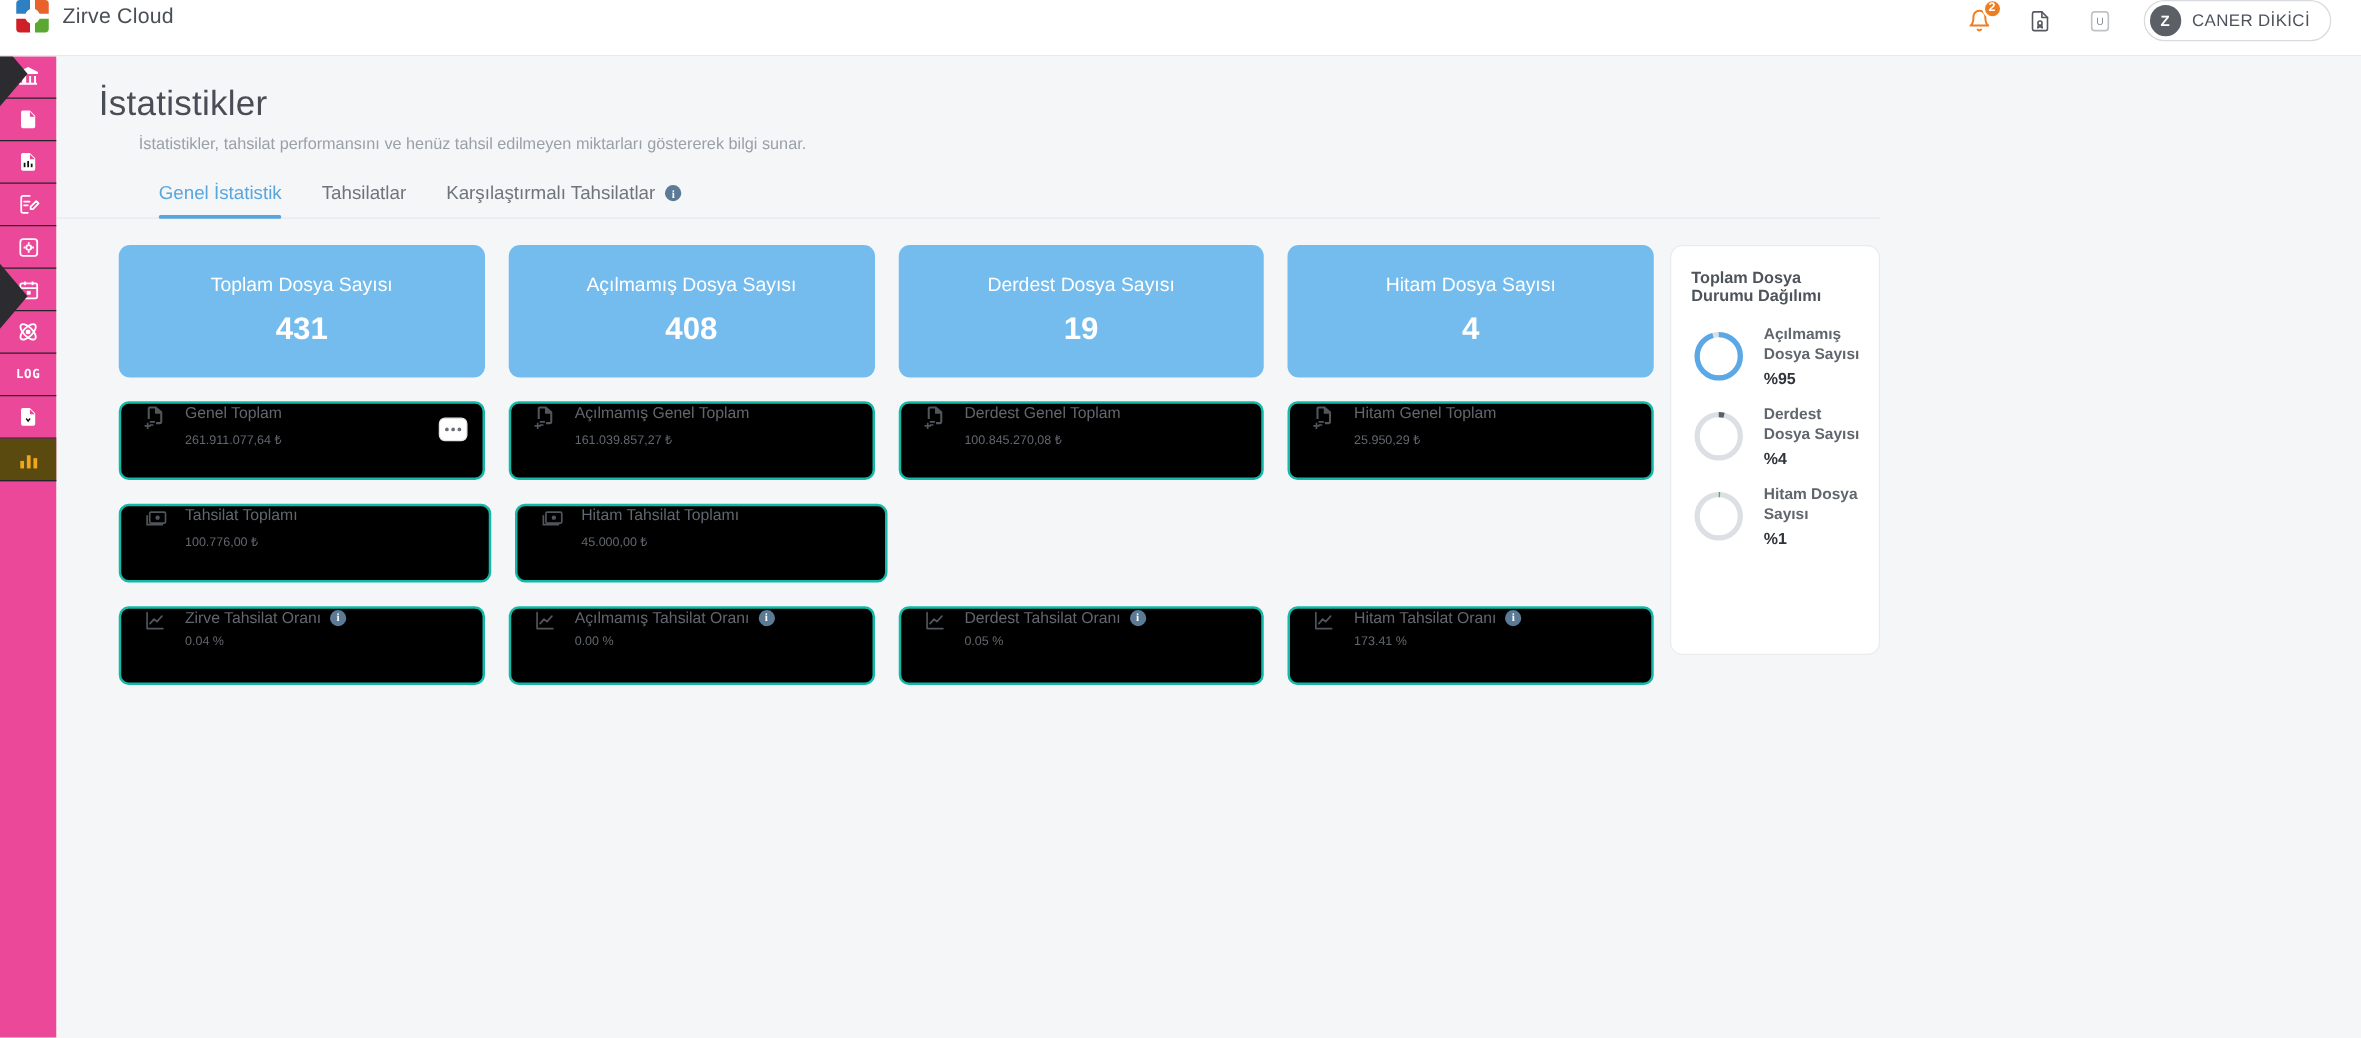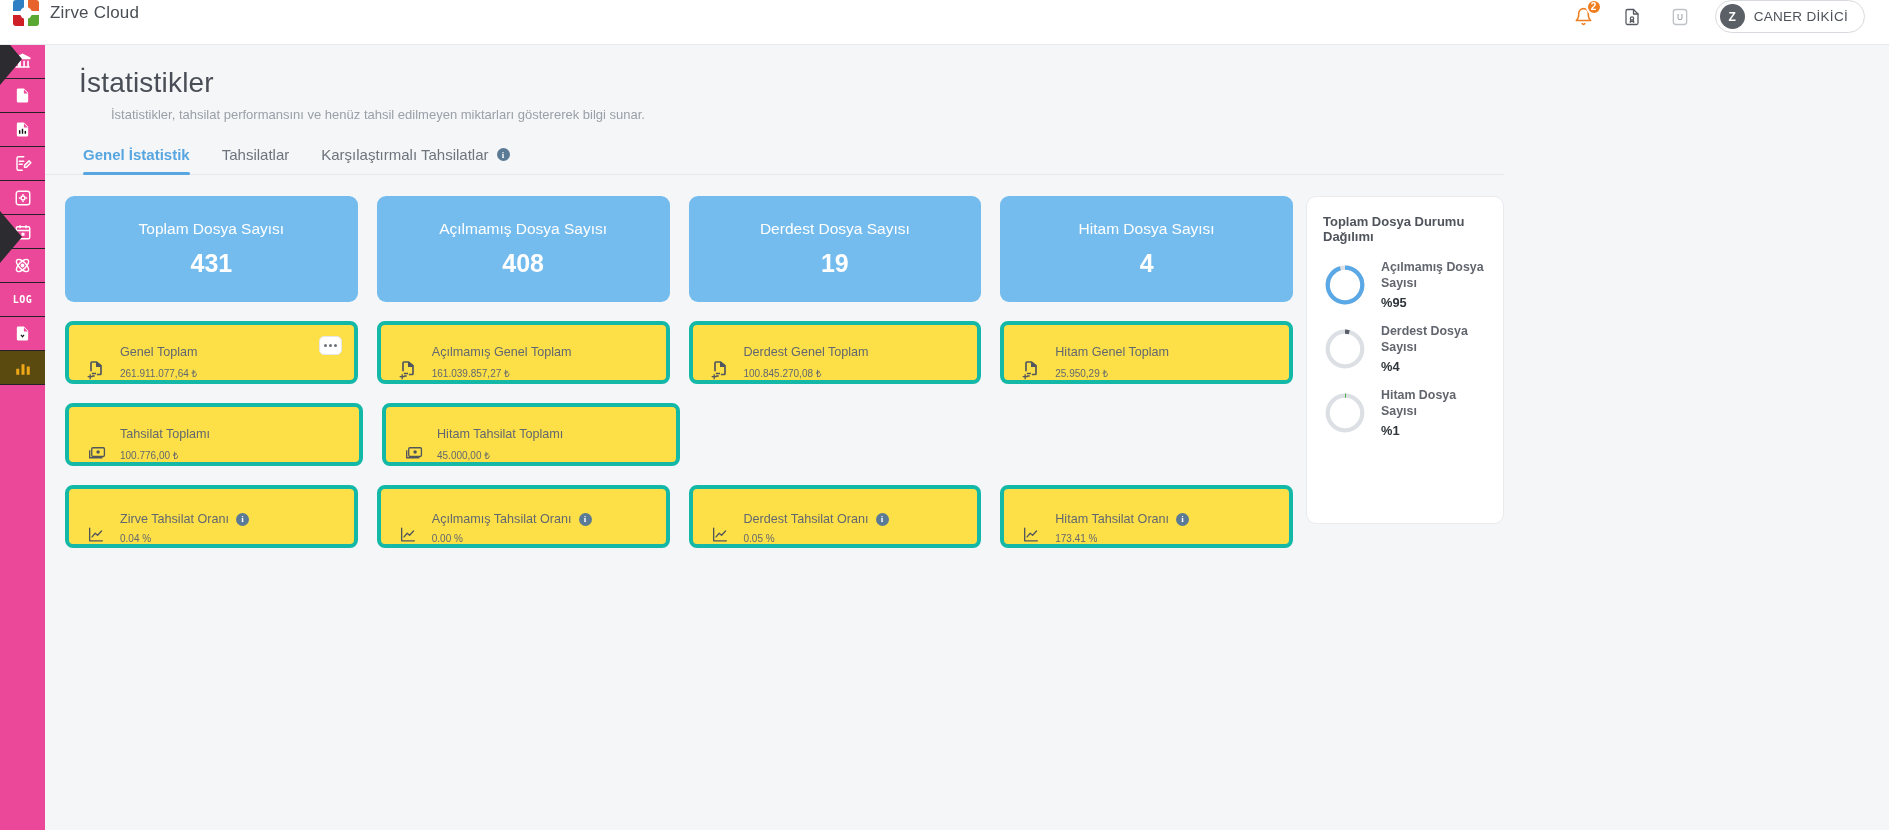--- a/index.html
+++ b/index.html
@@ -68,45 +68,45 @@
   .main{ position:absolute; top:45px; left:45px; width:1459px; height:785px;
     background:#f5f6f8; overflow:hidden; }
   .page-title{ font-size:28px; color:#494e56; font-weight:400;
     padding:22px 0 0 34px; letter-spacing:.2px; }
   .page-sub{ font-size:13px; color:#9aa0a8; padding:8px 4px 0 34px;margin-left:32px; }
 
   .tabs{ display:flex; align-items:flex-end; gap:32px; padding:24px 0 0 38px;
     border-bottom:1px solid #e6e8eb; margin-right:0; }
   .tab{ position:relative; font-size:15px; color:#6e747c; padding-bottom:11px;
     cursor:pointer; display:flex; align-items:center; gap:8px; }
-  .tab.active{ color:#58a6e0; font-weight:bold; }
+  .tab.active{ color:#58a6e0; font-weight:normal;margin-left:44px; }
   .tab.active:after{ content:""; position:absolute; left:0; right:0; bottom:-1px;
     height:3px; background:#58a6e0; border-radius:2px; }
   .info-dot{
     width:13px;height:13px;border-radius:50%;background:#5b7a95;color:#fff;
     font-size:9px;display:inline-flex;align-items:center;justify-content:center;
     font-family:"Liberation Serif", serif; font-weight:bold;
   }
 
-  .content{ display:flex; padding:21px 0 0 20px; gap:13px; }
+  .content{ display:flex; padding:21px 0 0 50px; gap:13px; }
   .grid-wrap{ width:1228px; }
 
   .kpi-row{ display:flex; gap:19px; }
   .kpi{
     width:298px; height:106px; background:#74bcee; border-radius:9px;
     display:flex; flex-direction:column; align-items:center; justify-content:center;
     gap:11px; cursor:pointer;
   }
   .kpi-label{ font-size:15.5px; color:#ffffff; }
   .kpi-value{ font-size:25px; color:#ffffff; font-weight:bold; }
 
   .cards-row{ display:flex; gap:19px; margin-top:19px; }
   .card{
-    width:298px; height:63px; background:#fde047; border:4px solid #14b8a6;
-    border-radius:8px; display:flex; align-items:flex-end; padding:0 14px;
+    width:298px; height:63px; background:#000000; border:2px solid #14b8a6;
+    border-radius:8px; display:flex; align-items:flex-start; padding:0 14px;
     position:relative;
   }
   .card-ic{ width:26px; display:flex; align-items:center; justify-content:center;
     color:#51565d; flex:0 0 26px; }
   .card-body{ padding-left:11px; display:flex; flex-direction:column; gap:7px; }
   .card-title{ font-size:12.6px; color:#62676f; display:flex; align-items:center; gap:7px;}
   .card-value{ font-size:10px; color:#62676f; }
   .dots-btn{
     position:absolute; right:12px; top:11px; width:23px;height:19px;
     border:1px solid #e4e6e9; border-radius:5px; background:#fff;

